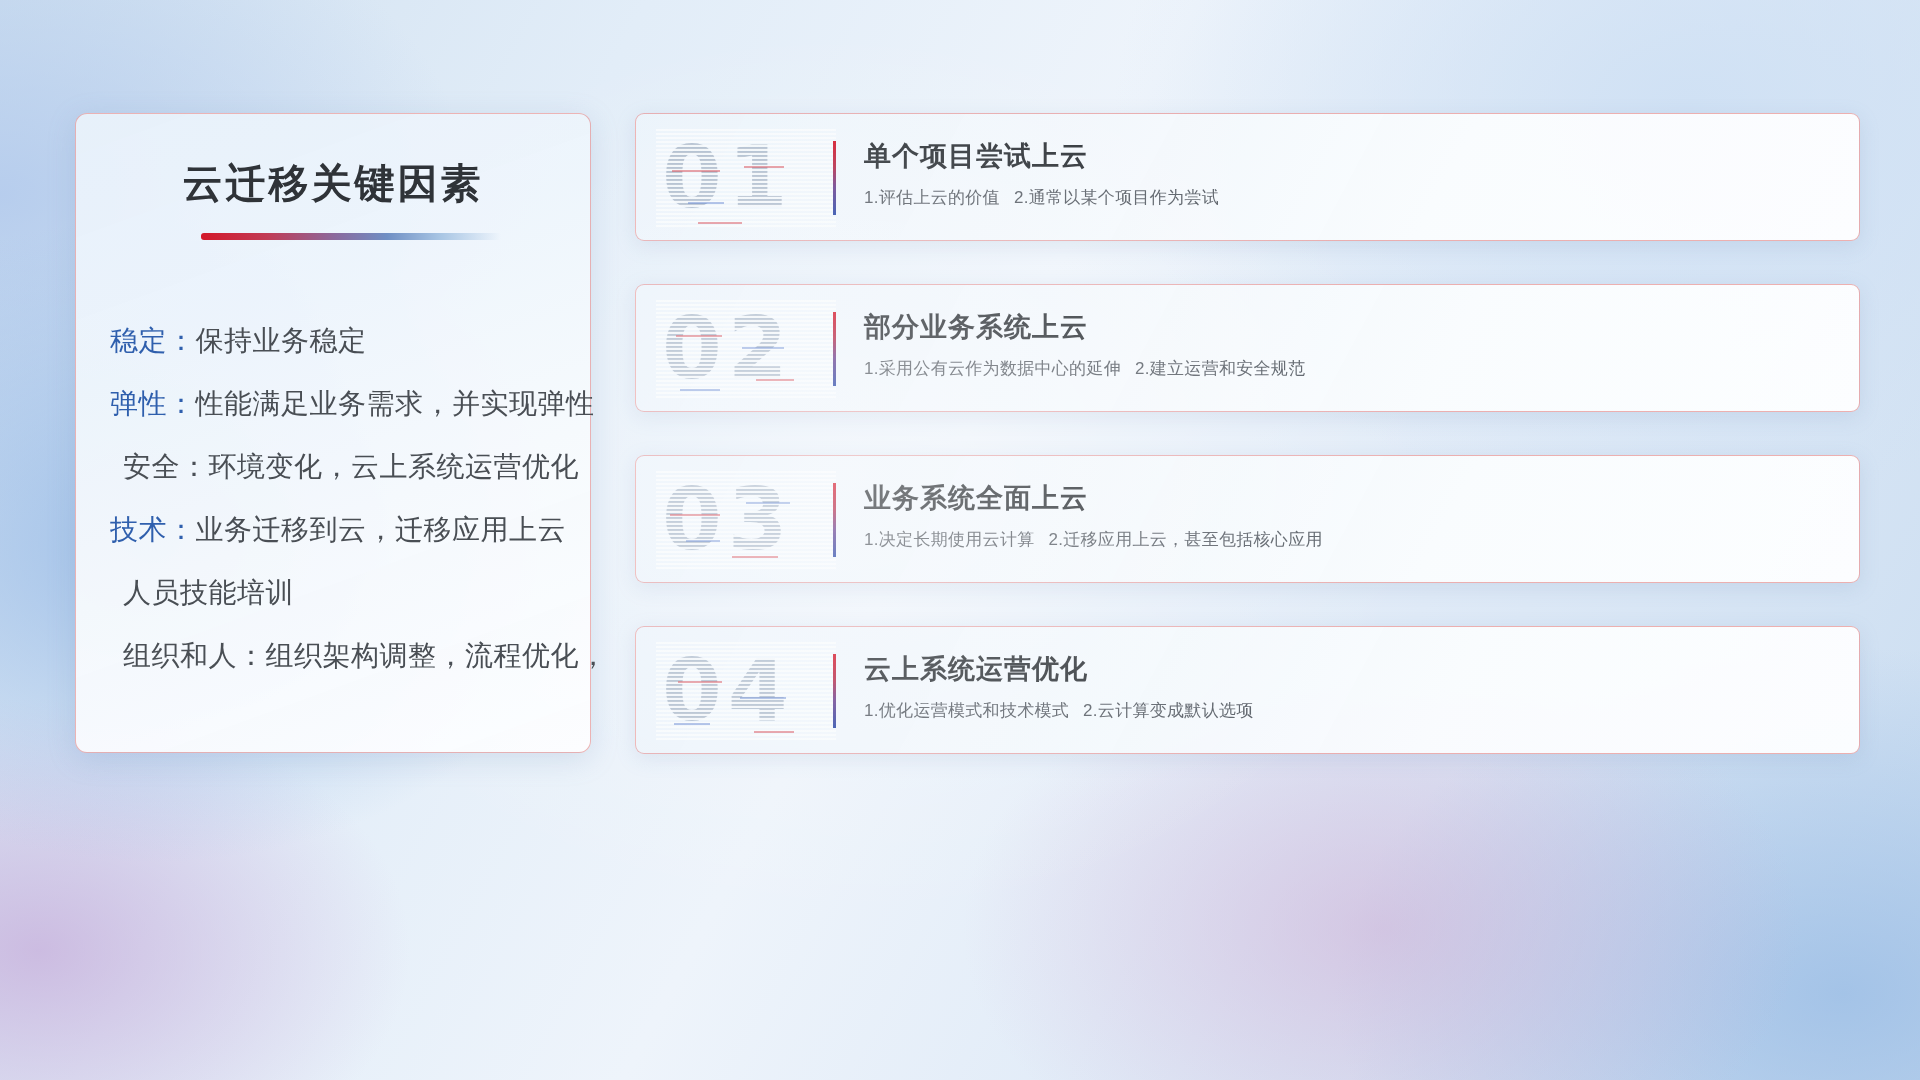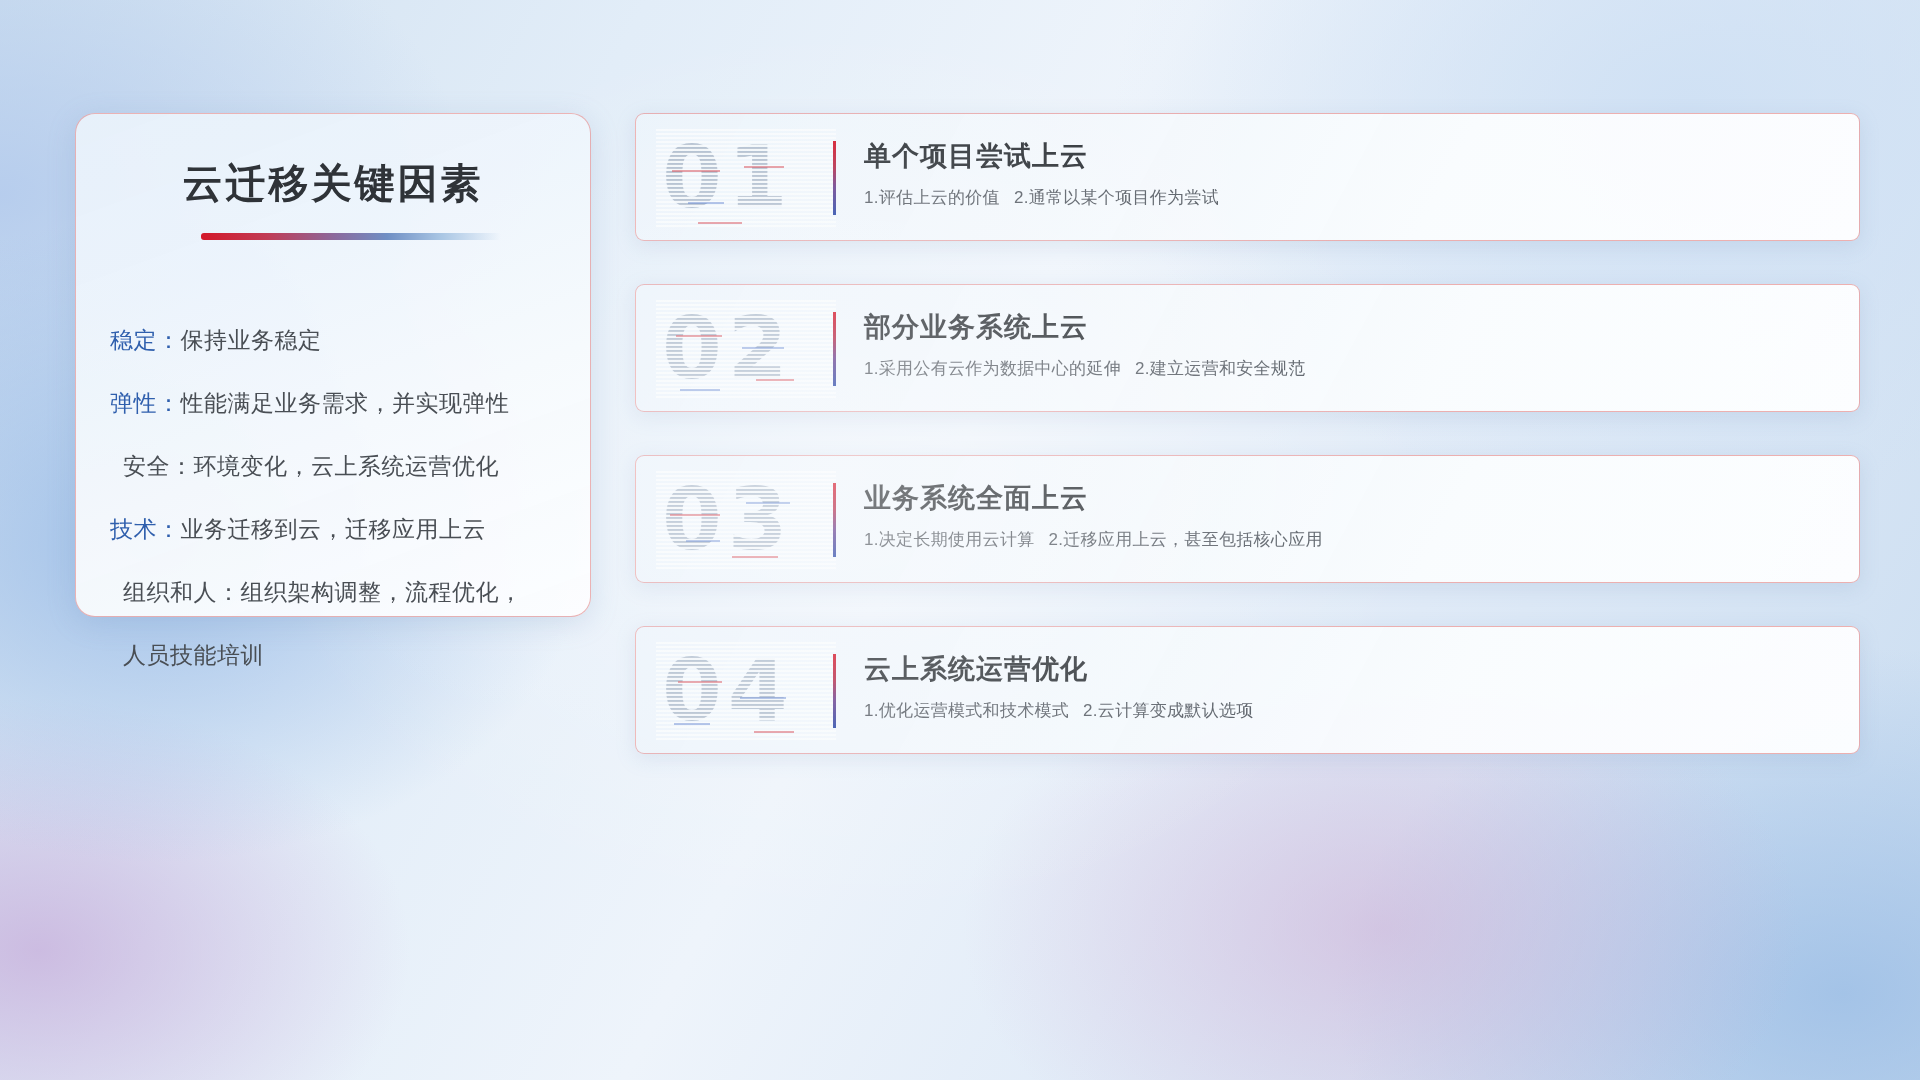--- a/index.html
+++ b/index.html
@@ -35,22 +35,22 @@
     background: radial-gradient(ellipse 900px 700px at 45% 45%, rgba(255,255,255,0.38) 0%, rgba(255,255,255,0) 65%);
     pointer-events: none;
   }
 
   
   .left-panel {
     position: absolute;
     left: 75px;
     top: 113px;
     width: 516px;
-    height: 504px;
-    border-radius: 20px;
+    height: 640px;
+    border-radius: 12px;
     border: 1px solid rgba(224,120,120,0.55);
     background: linear-gradient(160deg,
         rgba(232,241,250,0.96) 0%,
         rgba(238,245,252,0.95) 30%,
         rgba(247,250,253,0.95) 62%,
         rgba(252,253,255,0.96) 100%);
     box-shadow: 0 6px 28px rgba(120,150,190,0.22);
     z-index: 3;
   }
 
@@ -75,21 +75,21 @@
     background: linear-gradient(90deg, #d3182a 0%, #c13b55 22%, #8a6a9e 45%, #6f8fc4 62%, #a9c6e4 80%, rgba(200,222,242,0) 100%);
   }
 
   .factor-list {
     position: absolute;
     left: 34px;
     top: 195px;
     right: 18px;
   }
   .factor-line {
-    font-size: 23px;
+    font-size: 28px;
     line-height: 63px;
     color: #4a4f55;
     white-space: nowrap;
     letter-spacing: 0.5px;
   }
   .factor-line .k-blue  { color: #2f5fad; }
   .factor-line .k-dark  { color: #4a4f55; margin-left: 13px; }
   .factor-line .v       { color: #494e54; }
   .factor-line.cont     { }
 
@@ -216,25 +216,25 @@
       </div>
       <div class="factor-line">
         <span class="k-blue">弹性：</span><span class="v">性能满足业务需求，并实现弹性</span>
       </div>
       <div class="factor-line">
         <span class="k-dark">安全：</span><span class="v">环境变化，云上系统运营优化</span>
       </div>
       <div class="factor-line">
         <span class="k-blue">技术：</span><span class="v">业务迁移到云，迁移应用上云</span>
       </div>
-      <div class="factor-line">
-        <span class="k-dark">组织和人：</span><span class="v">组织架构调整，流程优化，</span>
-      </div>
       <div class="factor-line cont">
         <span class="k-dark"></span><span class="v">人员技能培训</span>
+      </div>
+      <div class="factor-line">
+        <span class="k-dark">组织和人：</span><span class="v">组织架构调整，流程优化，</span>
       </div>
     </div>
   </section>
 
   <section class="cards">
 
     <article class="card">
       <div class="ghost-num">01</div>
       <div class="ghost-stripes"></div>
       <div class="tint-red" style="left:36px;  top:56px;  width:48px;"></div>

